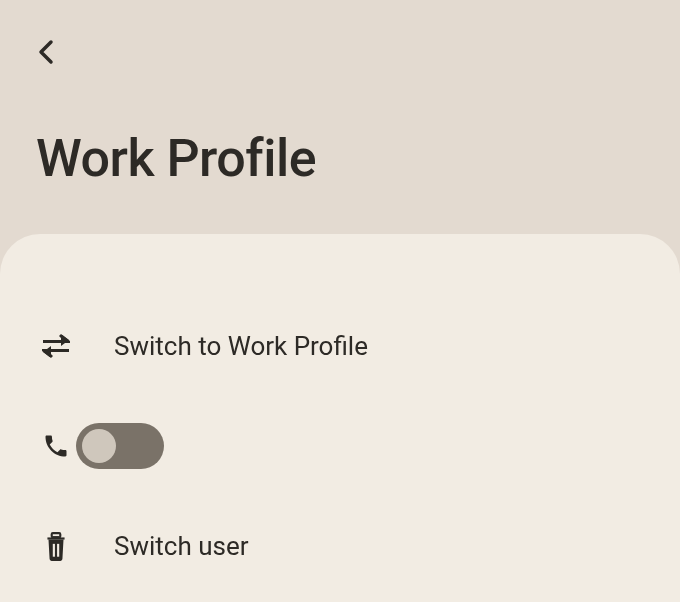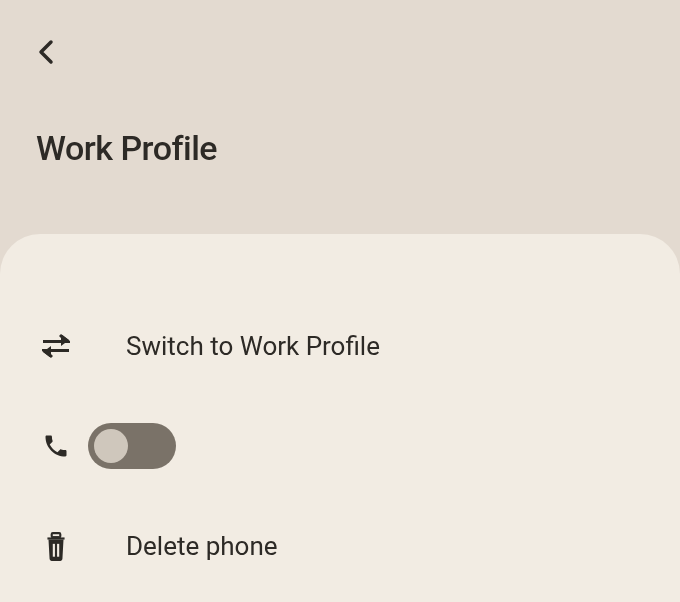--- a/index.html
+++ b/index.html
@@ -15,42 +15,41 @@
       position: absolute;
       top: 30px;
       left: 28px;
       cursor: pointer;
       padding: 8px;
     }
     .page-title {
       position: absolute;
       top: 128px;
       left: 36px;
-      font-size: 34px;
+      font-size: 52px;
       font-weight: 500;
       letter-spacing: -0.5px;
     }
     .content-panel {
       position: absolute;
       top: 234px;
       left: 0;
       right: 0;
       bottom: 0;
       background: #f2ece3;
       border-top-left-radius: 40px;
       border-top-right-radius: 40px;
       padding-top: 62px;
     }
     .list-item {
       display: flex;
       align-items: center;
       padding: 0 36px;
       height: 100px;
       cursor: pointer;
-      gap: 12px;
     }
     .item-icon {
       width: 40px;
       display: flex;
       justify-content: center;
       align-items: center;
       flex-shrink: 0;
     }
     .item-label {
       font-size: 26px;
@@ -125,16 +124,16 @@
     <span class="item-icon">
       <svg width="26" height="30" viewBox="0 0 24 28" fill="#2d2a26">
         <path d="M4 6 L20 6 L20 8 L4 8 Z"></path>
         <path d="M9 3 L15 3 L15 6 L9 6 Z M9 3 L9 5 L15 5 L15 3 Z"></path>
         <rect x="8" y="2" width="8" height="4" rx="1" fill="none" stroke="#2d2a26" stroke-width="2"></rect>
         <path d="M5 8 L19 8 L18 26 C18 27 17 28 16 28 L8 28 C7 28 6 27 6 26 Z"></path>
         <rect x="9" y="12" width="2" height="12" fill="#f2ece3"></rect>
         <rect x="13" y="12" width="2" height="12" fill="#f2ece3"></rect>
       </svg>
     </span>
-    <span class="item-label">Delete phone</span>
+    <span class="item-label">Switch user</span>
   </div>
 
 </div>
 
 </body></html>

